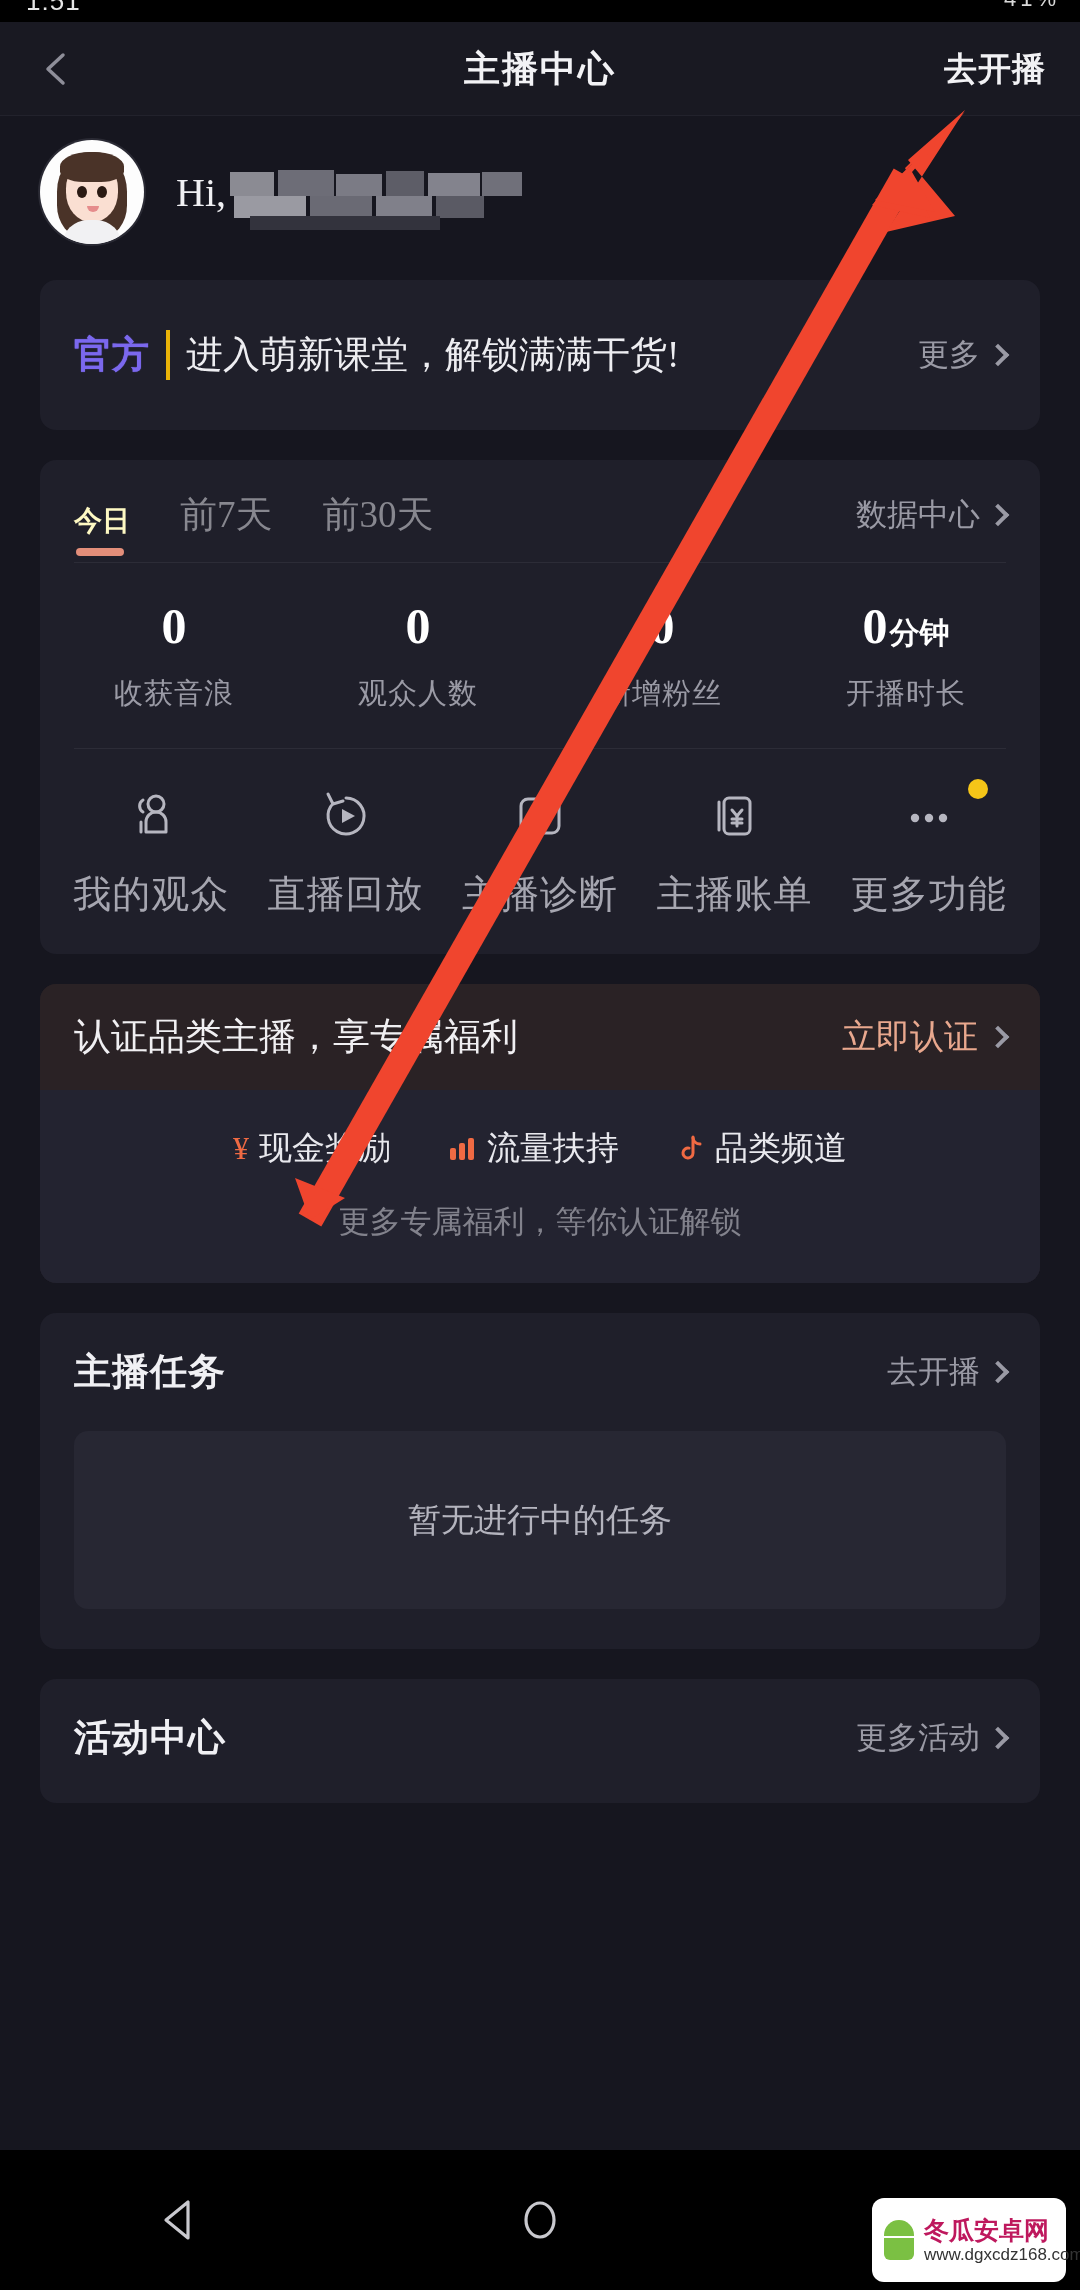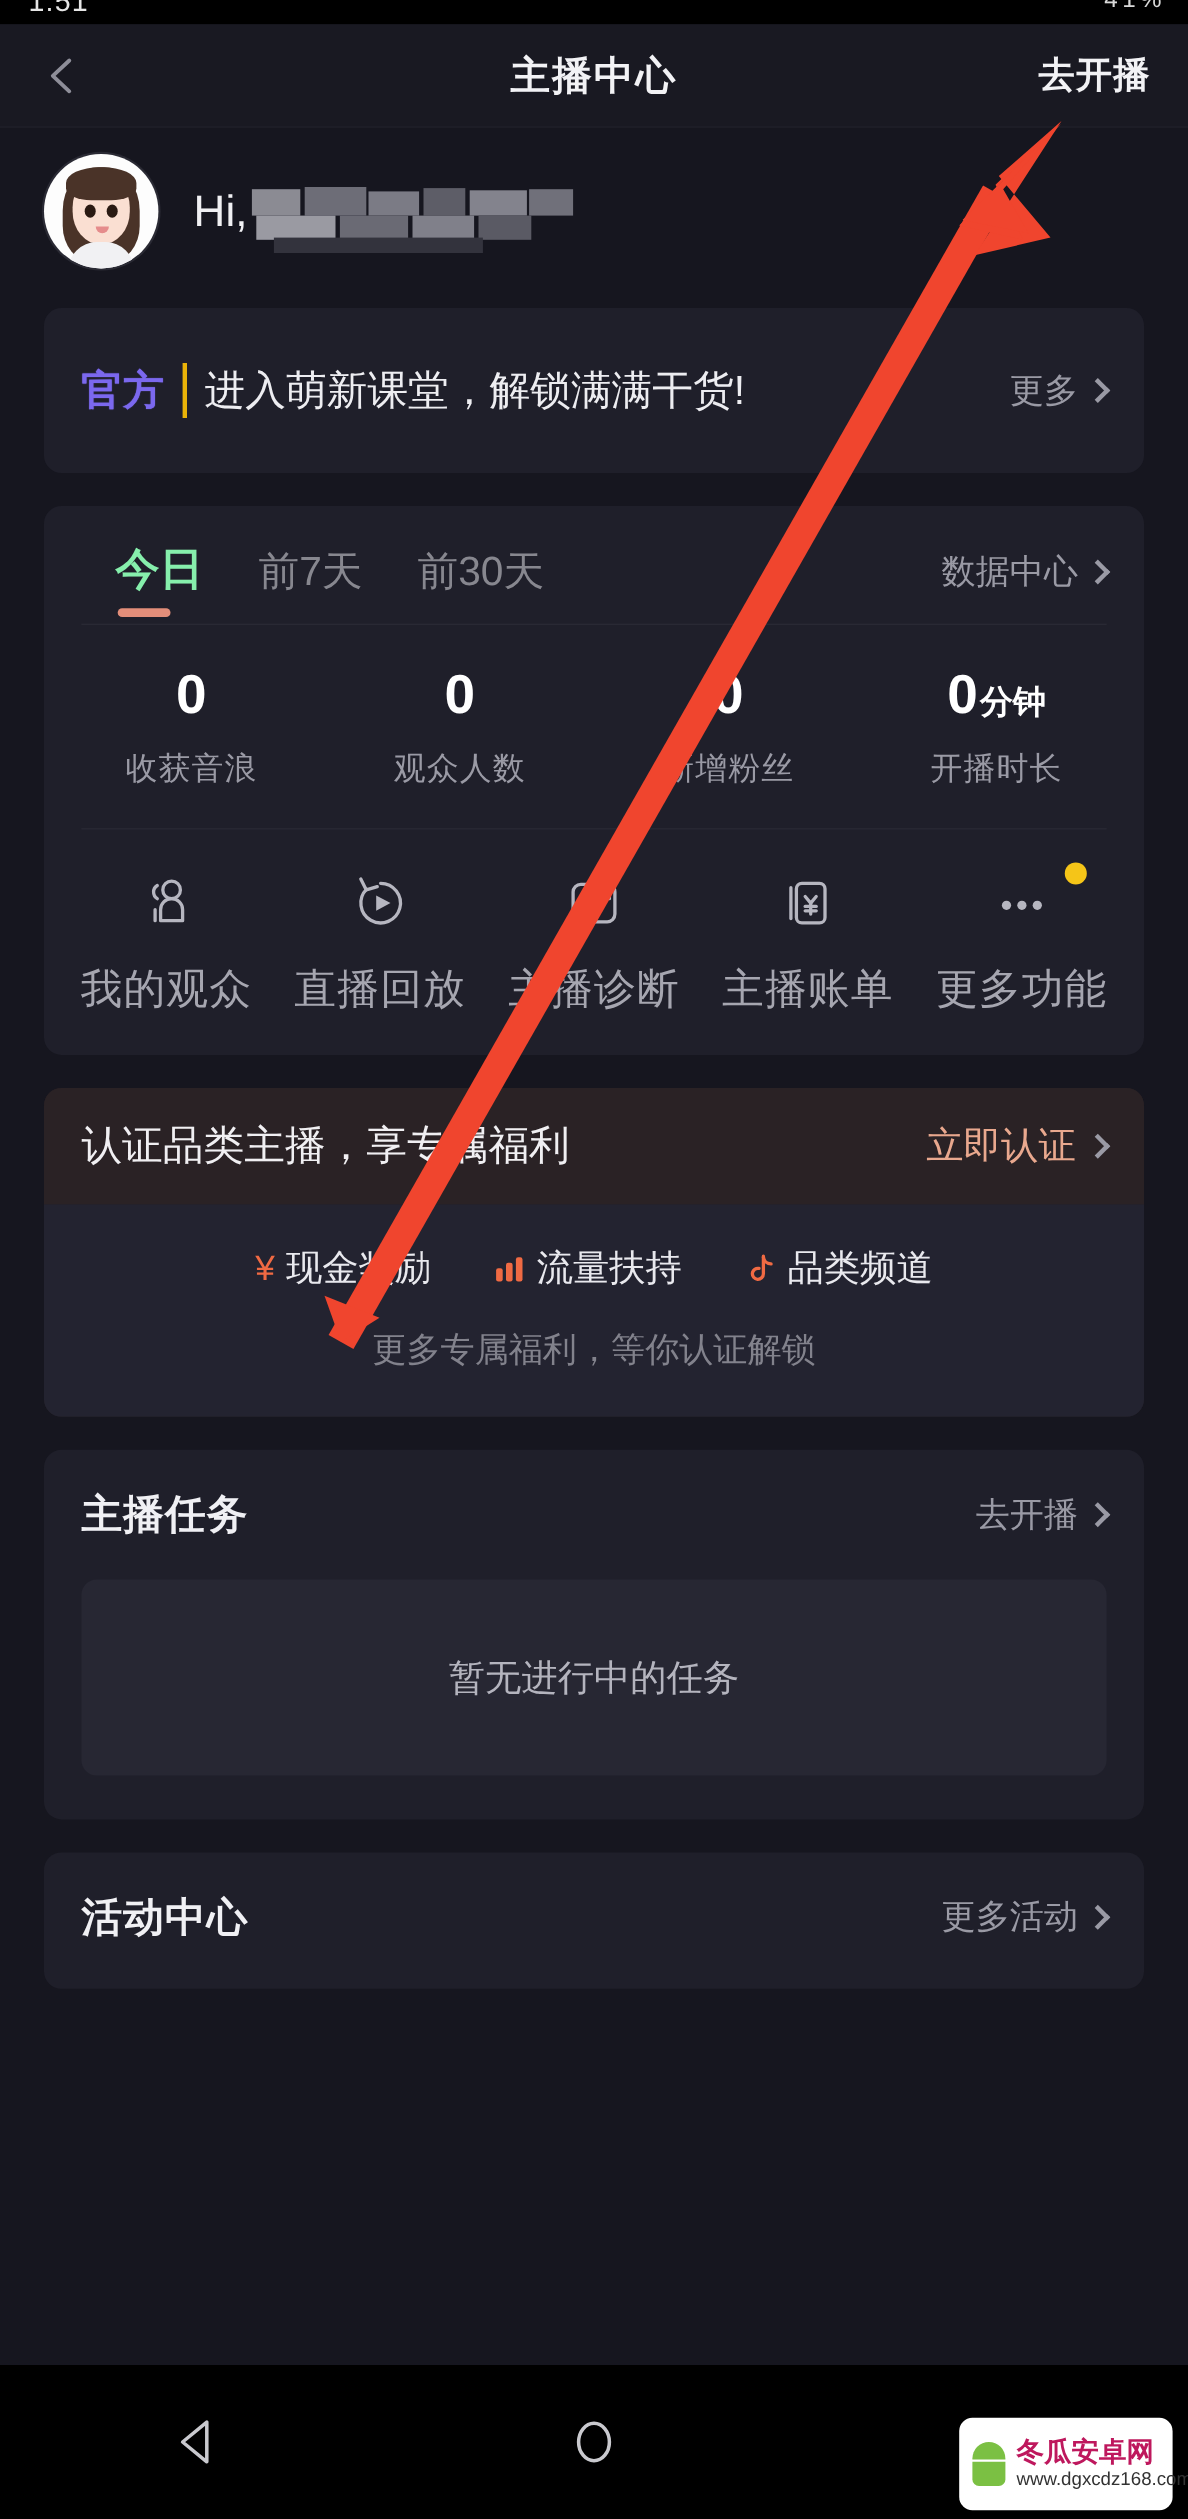--- a/index.html
+++ b/index.html
@@ -16,21 +16,21 @@
   #statusbar {
     height:34px; background:#000; position:relative;
     overflow:hidden;
   }
   #statusbar .sb-left { position:absolute; left:26px; top:-14px; color:#fff; font-size:26px; letter-spacing:1px; opacity:.9;}
   #statusbar .sb-right { position:absolute; right:20px; top:-14px; color:#fff; font-size:22px; letter-spacing:4px; opacity:.85;}
 
   
   #app {
     position:absolute; top:22px; left:0; right:0; bottom:140px;
-    background:#16161F; overflow:hidden;
+    background:#16161F; overflow:hidden;font-family:Liberation Serif, serif;
   }
 
   
   #navbar {
     height:94px; position:relative;
     border-bottom:1px solid #22222c;
     background:#191922;
   }
   #navbar .back {
     position:absolute; left:34px; top:50%; transform:translateY(-50%);
@@ -105,21 +105,21 @@
   }
   .more-link { color:#9A9AA5; font-size:31px; display:flex; align-items:center; gap:10px; flex:none;}
   .chev { display:inline-block; width:16px; height:16px;
           border-right:4px solid currentColor; border-top:4px solid currentColor;
           transform:rotate(45deg); }
 
   
   #datacard { margin-top:30px; padding:0 0 34px 0; }
   #tabs { display:flex; align-items:flex-end; padding:30px 34px 0 34px; position:relative; }
   .tab { font-size:37px; color:#87878F; margin-right:50px; padding-bottom:22px; position:relative; white-space:nowrap;}
-  .tab.active { color:#86efac; font-weight:bold; font-size:40px;margin-left:31px; }
+  .tab.active { color:#fef9c3; font-weight:bold; font-size:28px; }
   .tab.active::after {
     content:""; position:absolute; left:2px; bottom:6px; width:48px; height:8px;
     background:#E38E7A; border-radius:4px;
   }
   #tabs .spacer { flex:1; }
   #tabs .more-link { padding-bottom:26px; }
   .hr { height:1px; background:#2c2c37; margin:0 34px; }
 
   #stats { display:flex; padding:36px 12px 0 12px; }
   .stat { flex:1; text-align:center; }

